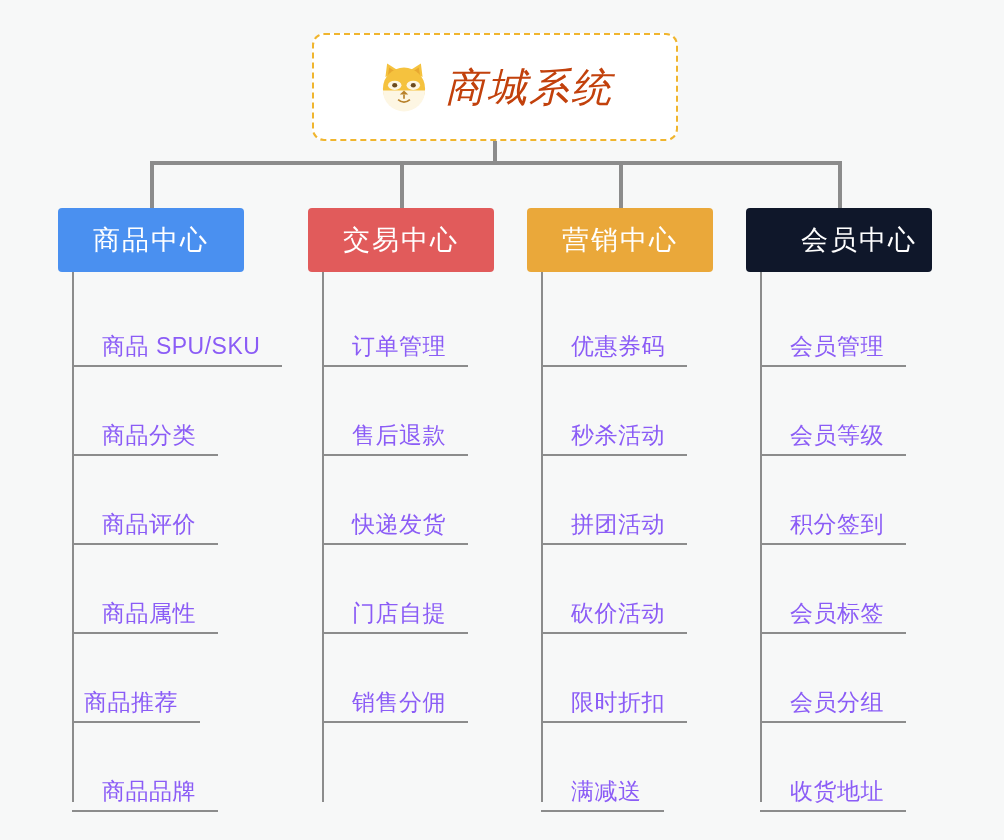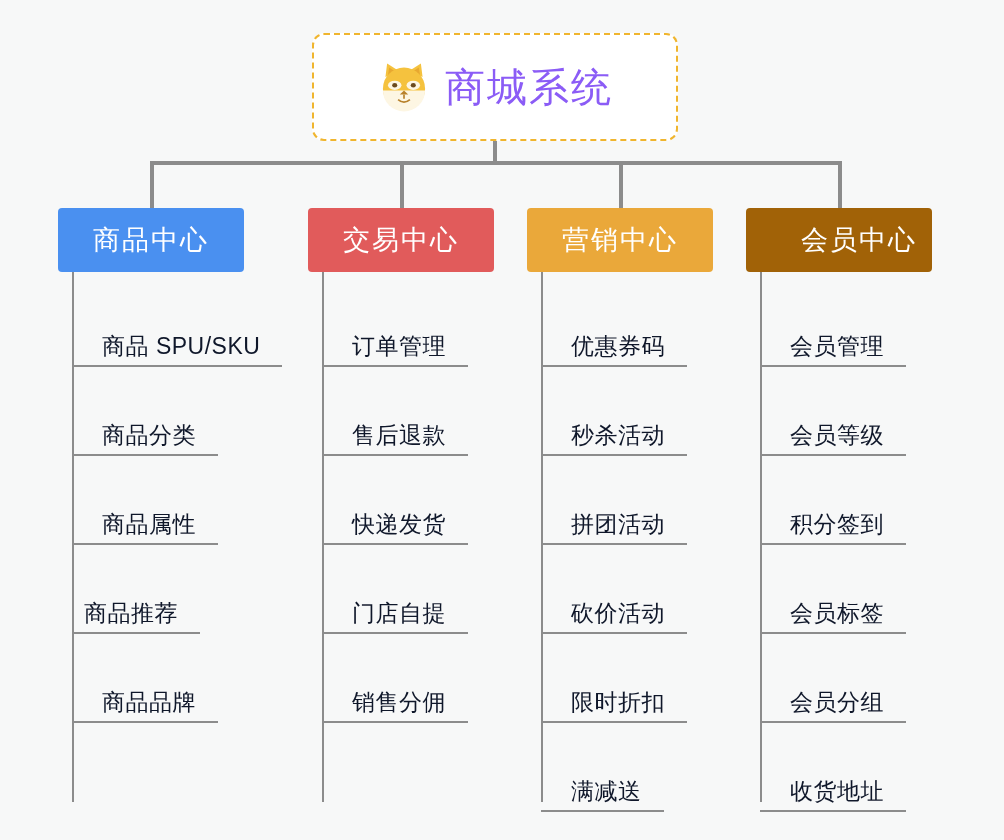--- a/index.html
+++ b/index.html
@@ -116,21 +116,21 @@
   }
   .leaf-inner {
     position: relative;
     margin-left: 14px;
     padding: 0 22px 7px 30px;
     border-bottom: 2px solid #8c8c8c;
     display: inline-block;
   }
   .leaf-label {
     font-size: 23px;
-    color: #0f172a;
+    color: #8b5cf6;
     white-space: nowrap;
     line-height: 1;
     letter-spacing: 0.5px;
   }
 </style>
 </head>
 <body style="background: rgb(247, 248, 248);">
 
 <div id="chart-root">
 
@@ -150,21 +150,21 @@
         <ellipse cx="21" cy="30" rx="8" ry="5.5" fill="#fdf6e3"></ellipse>
         <ellipse cx="43" cy="30" rx="8" ry="5.5" fill="#fdf6e3"></ellipse>
         <ellipse cx="21" cy="30" rx="3" ry="2.6" fill="#6b4a1e"></ellipse>
         <ellipse cx="43" cy="30" rx="3" ry="2.6" fill="#6b4a1e"></ellipse>
 
         <path d="M32 36 l-5 5 h10 Z" fill="#b8822c"></path>
         <path d="M32 41 v5" stroke="#b8822c" stroke-width="2" fill="none"></path>
         <path d="M25 47 q7 6 14 0" stroke="#b8822c" stroke-width="2" fill="none"></path>
       </svg>
     </span>
-    <span class="root-title" style="color: #8b5cf6;">商城系统</span>
+    <span class="root-title" style="color: #c2410c; font-style: italic;">商城系统</span>
   </div>
 
   <div class="bus-stem" style="background: rgb(140, 140, 140);"></div>
   <div class="bus-h" style="background: rgb(140, 140, 140);"></div>
   <div class="bus-drop" style="left: 150px; background: rgb(140, 140, 140);"></div>
   <div class="bus-drop" style="left: 400px; background: rgb(140, 140, 140);"></div>
   <div class="bus-drop" style="left: 619px; background: rgb(140, 140, 140);"></div>
   <div class="bus-drop" style="left: 838px; background: rgb(140, 140, 140);"></div>
 
   <div class="column" style="left:58px;width:186px">
@@ -173,20 +173,23 @@
     </div>
     <div class="leaf-list">
       <div class="leaf-rail" style="height: 530px; background: rgb(140, 140, 140);"></div>
       <div class="leaf">
           <span class="leaf-inner" style="border-bottom-color: rgb(140, 140, 140);"><span class="leaf-label">商品 SPU/SKU</span></span>
         </div>
       <div class="leaf">
           <span class="leaf-inner" style="border-bottom-color: rgb(140, 140, 140);"><span class="leaf-label">商品分类</span></span>
         </div>
       <div class="leaf">
+          <span class="leaf-inner" style="border-bottom-color: rgb(140, 140, 140);"><span class="leaf-label">商品评价</span></span>
+        </div>
+      <div class="leaf">
           <span class="leaf-inner" style="border-bottom-color: rgb(140, 140, 140);"><span class="leaf-label">商品属性</span></span>
         </div>
       <div class="leaf">
           <span class="leaf-inner" style="border-bottom-color: rgb(140, 140, 140); padding-left: 12px;"><span class="leaf-label">商品推荐</span></span>
         </div>
       <div class="leaf">
           <span class="leaf-inner" style="border-bottom-color: rgb(140, 140, 140);"><span class="leaf-label">商品品牌</span></span>
         </div>
     </div>
   </div>
@@ -236,21 +239,21 @@
       <div class="leaf">
           <span class="leaf-inner" style="border-bottom-color: rgb(140, 140, 140);"><span class="leaf-label">限时折扣</span></span>
         </div>
       <div class="leaf">
           <span class="leaf-inner" style="border-bottom-color: rgb(140, 140, 140);"><span class="leaf-label">满减送</span></span>
         </div>
     </div>
   </div>
 
   <div class="column" style="left:746px;width:186px">
-    <div class="cat-box" style="background: #a16207; padding-left: 40px;">
+    <div class="cat-box" style="background: #0f172a; padding-left: 40px;">
       <span>会员中心</span>
     </div>
     <div class="leaf-list">
       <div class="leaf-rail" style="height: 530px; background: rgb(140, 140, 140);"></div>
       <div class="leaf">
           <span class="leaf-inner" style="border-bottom-color: rgb(140, 140, 140);"><span class="leaf-label">会员管理</span></span>
         </div>
       <div class="leaf">
           <span class="leaf-inner" style="border-bottom-color: rgb(140, 140, 140);"><span class="leaf-label">会员等级</span></span>
         </div>

